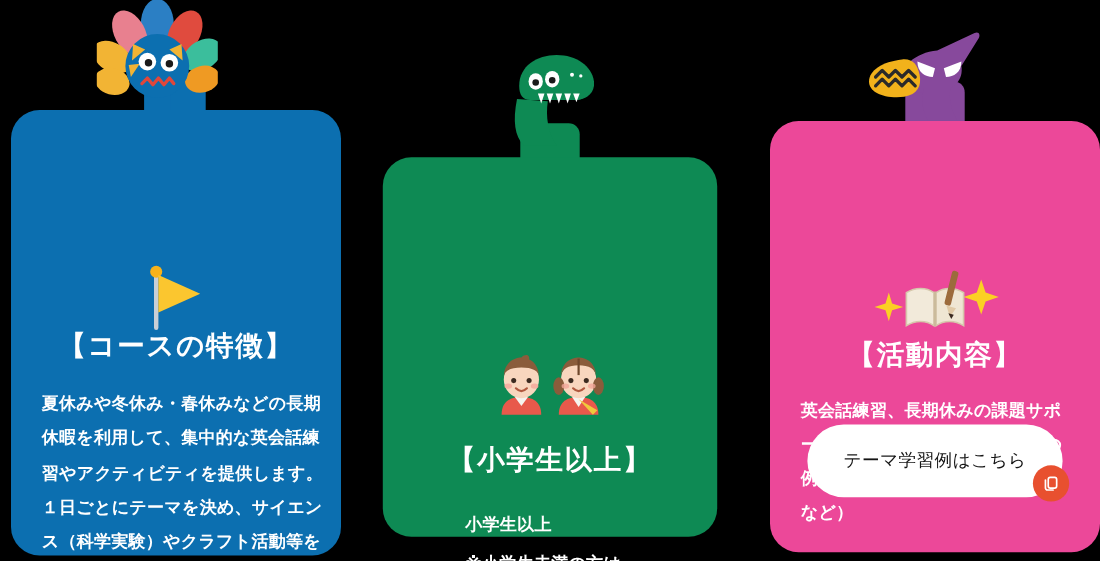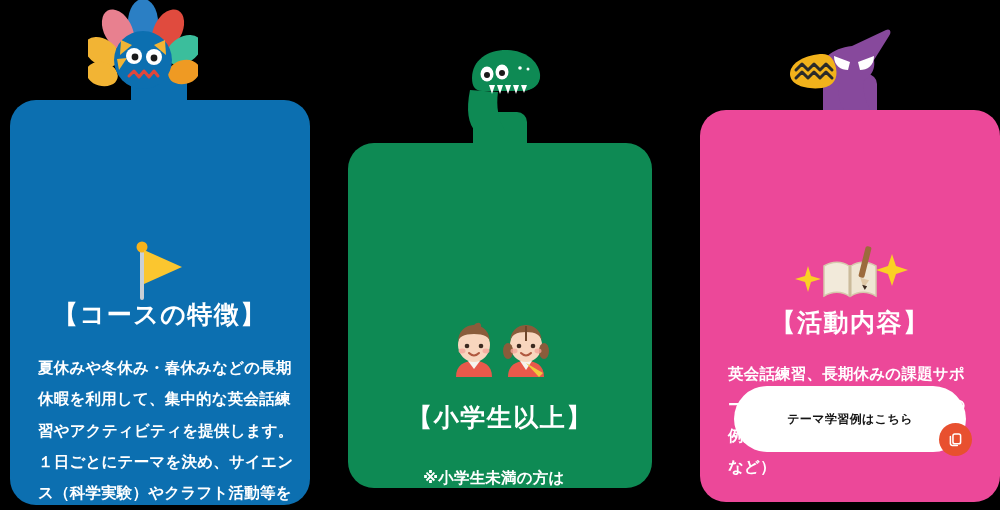--- a/index.html
+++ b/index.html
@@ -103,22 +103,22 @@
     border-radius: 34px;
     border: none;
     padding: 0;
     cursor: pointer;
     display: flex;
     align-items: center;
     justify-content: center;
   }
   .cta-label {
     color: #141414;
-    font-weight: 700;
-    font-size: 12px;
+    font-weight: 400;
+    font-size: 16px;
     letter-spacing: 0.4px;
     white-space: nowrap;
   }
   .cta-badge {
     position: absolute;
     right: -6px;
     bottom: -4px;
     width: 33px;
     height: 33px;
     border-radius: 50%;
@@ -241,20 +241,21 @@
           <ellipse cx="74" cy="30" rx="3.5" ry="2.4" fill="#F3A69A" opacity="0.8"></ellipse>
           <ellipse cx="98" cy="30" rx="3.5" ry="2.4" fill="#F3A69A" opacity="0.8"></ellipse>
           <path d="M81 32 Q86 37 91 32" fill="none" stroke="#B0593F" stroke-width="2" stroke-linecap="round"></path>
         </g>
       </svg>
     </div>
 
     <div class="card-title green-title">【小学生以上】</div>
 
     <div class="card-body green-body">
+      <div>小学生以上</div>
       <div>※小学生未満の方は</div>
 
     </div>
   </div>
 
   <div class="notch notch-purple"></div>
 
   <div class="mascot mascot-purple">
     <svg viewBox="0 0 120 92" width="120" height="92">
 

